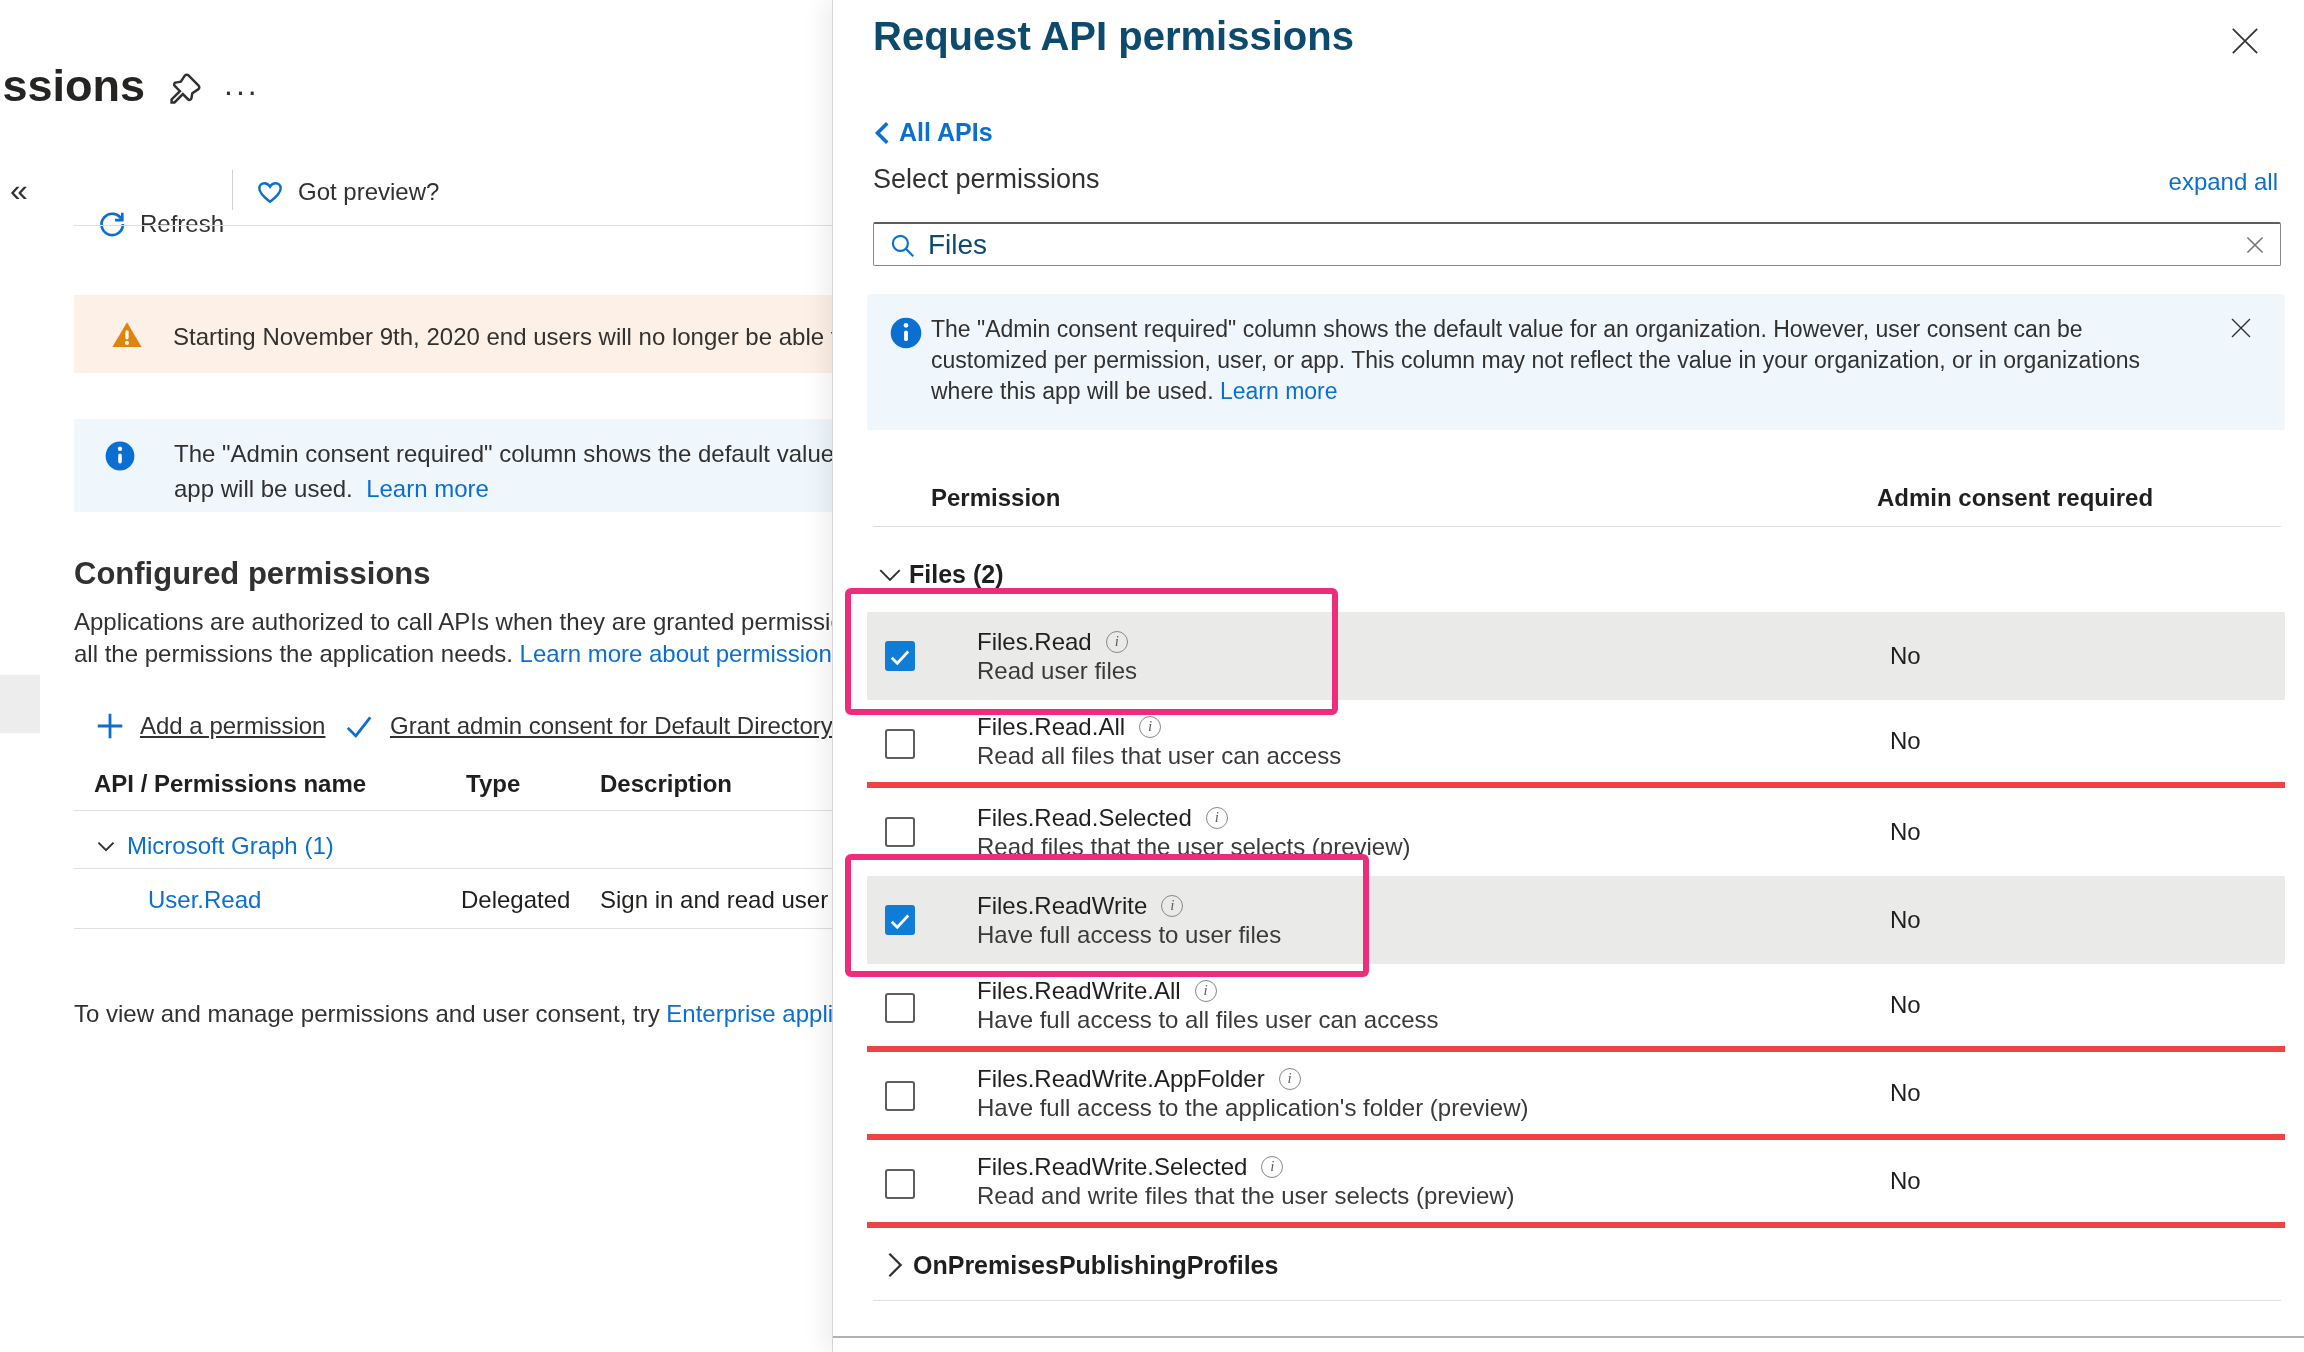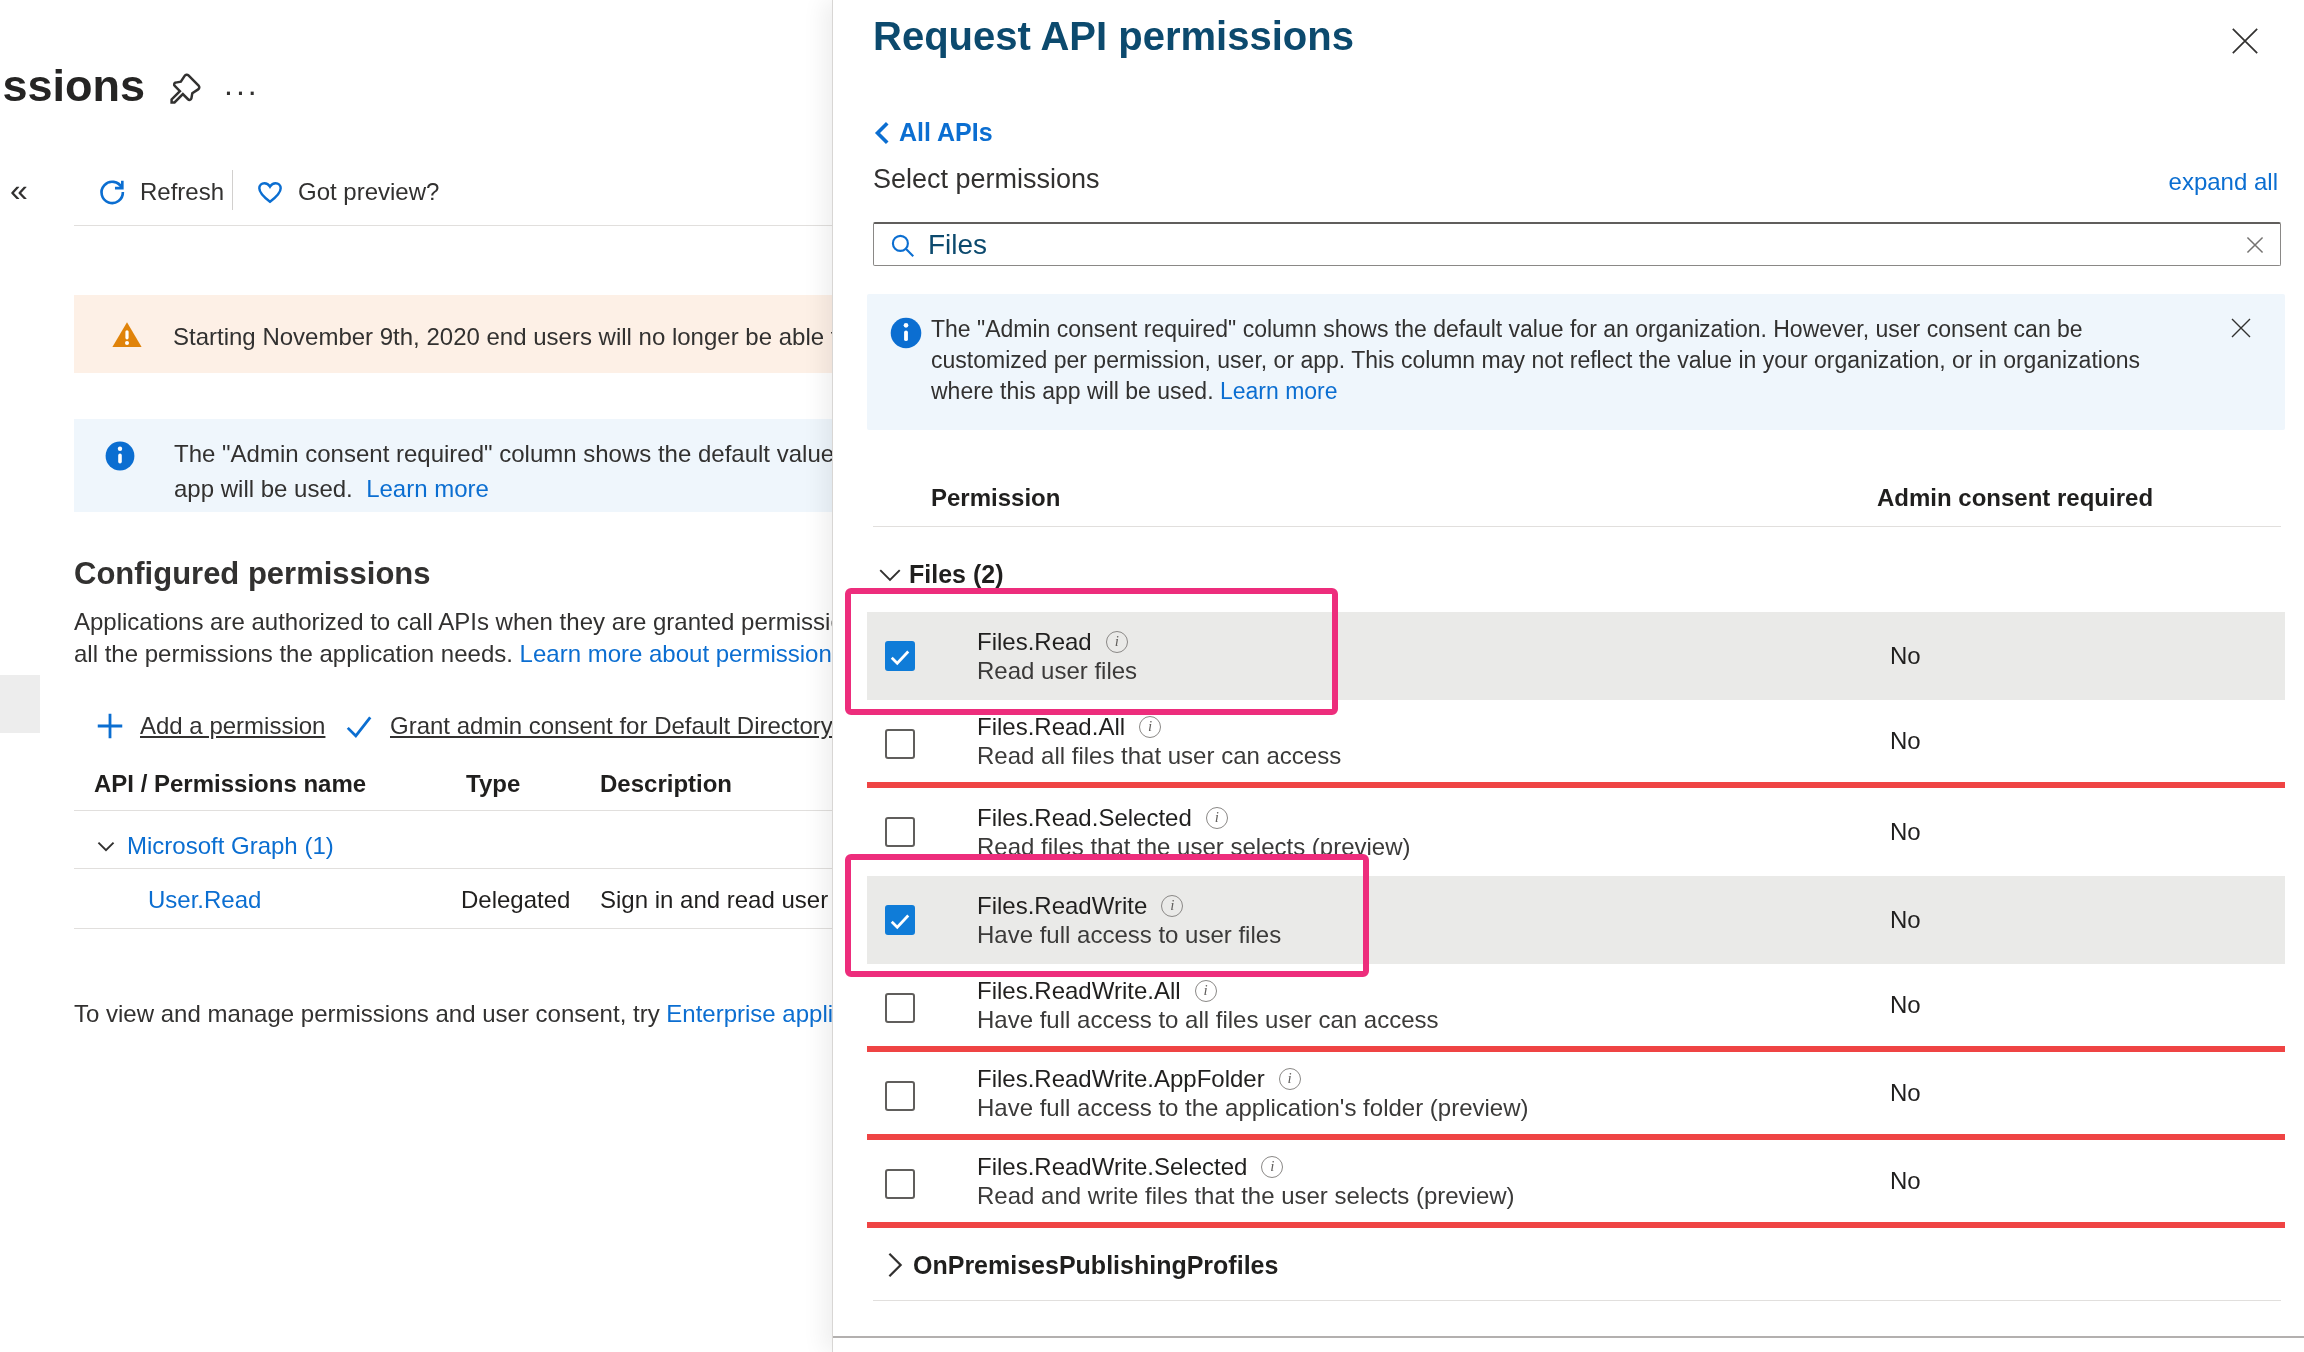--- a/index.html
+++ b/index.html
@@ -8,21 +8,21 @@
   .abs { position:absolute; }
 
   
   #left-page { position:absolute; inset:0; background:#fff; }
   .page-title { left:-10px; top:60px; font-size:45px; font-weight:600; color:#252423; }
   .pin-icon { left:168px; top:70px; }
   .more-dots { left:224px; top:66px; font-size:32px; color:#323130; letter-spacing:3px; }
   .collapse-btn { left:10px; top:172px; font-size:32px; color:#323130; }
   .cmd { top:174px; height:36px; display:flex; align-items:center; gap:14px;
     font-size:24px; color:#323130; cursor:pointer; }
-  .cmd-refresh { left:98px; }
+  .cmd-refresh { left:98px;margin-top:32px; }
   .cmd-sep { left:232px; top:170px; width:1px; height:40px; background:#d2d0ce; }
   .cmd-feedback { left:256px; }
   .toolbar-line { left:74px; top:225px; width:1330px; height:1px; background:#e1dfdd; }
 
   .banner { left:74px; width:1330px; display:flex; align-items:flex-start; font-size:24px; }
   .banner-warning { top:295px; height:78px; background:#fdf0e6; padding:24px 0 0 37px; gap:30px; }
   .banner-info-left { top:419px; height:93px; background:#eff6fc; padding:17px 0 0 30px; gap:38px; }
   .banner-text { line-height:35px; white-space:nowrap; }
 
   .cfg-heading { left:74px; top:556px; font-size:31px; font-weight:600; color:#323130; }

